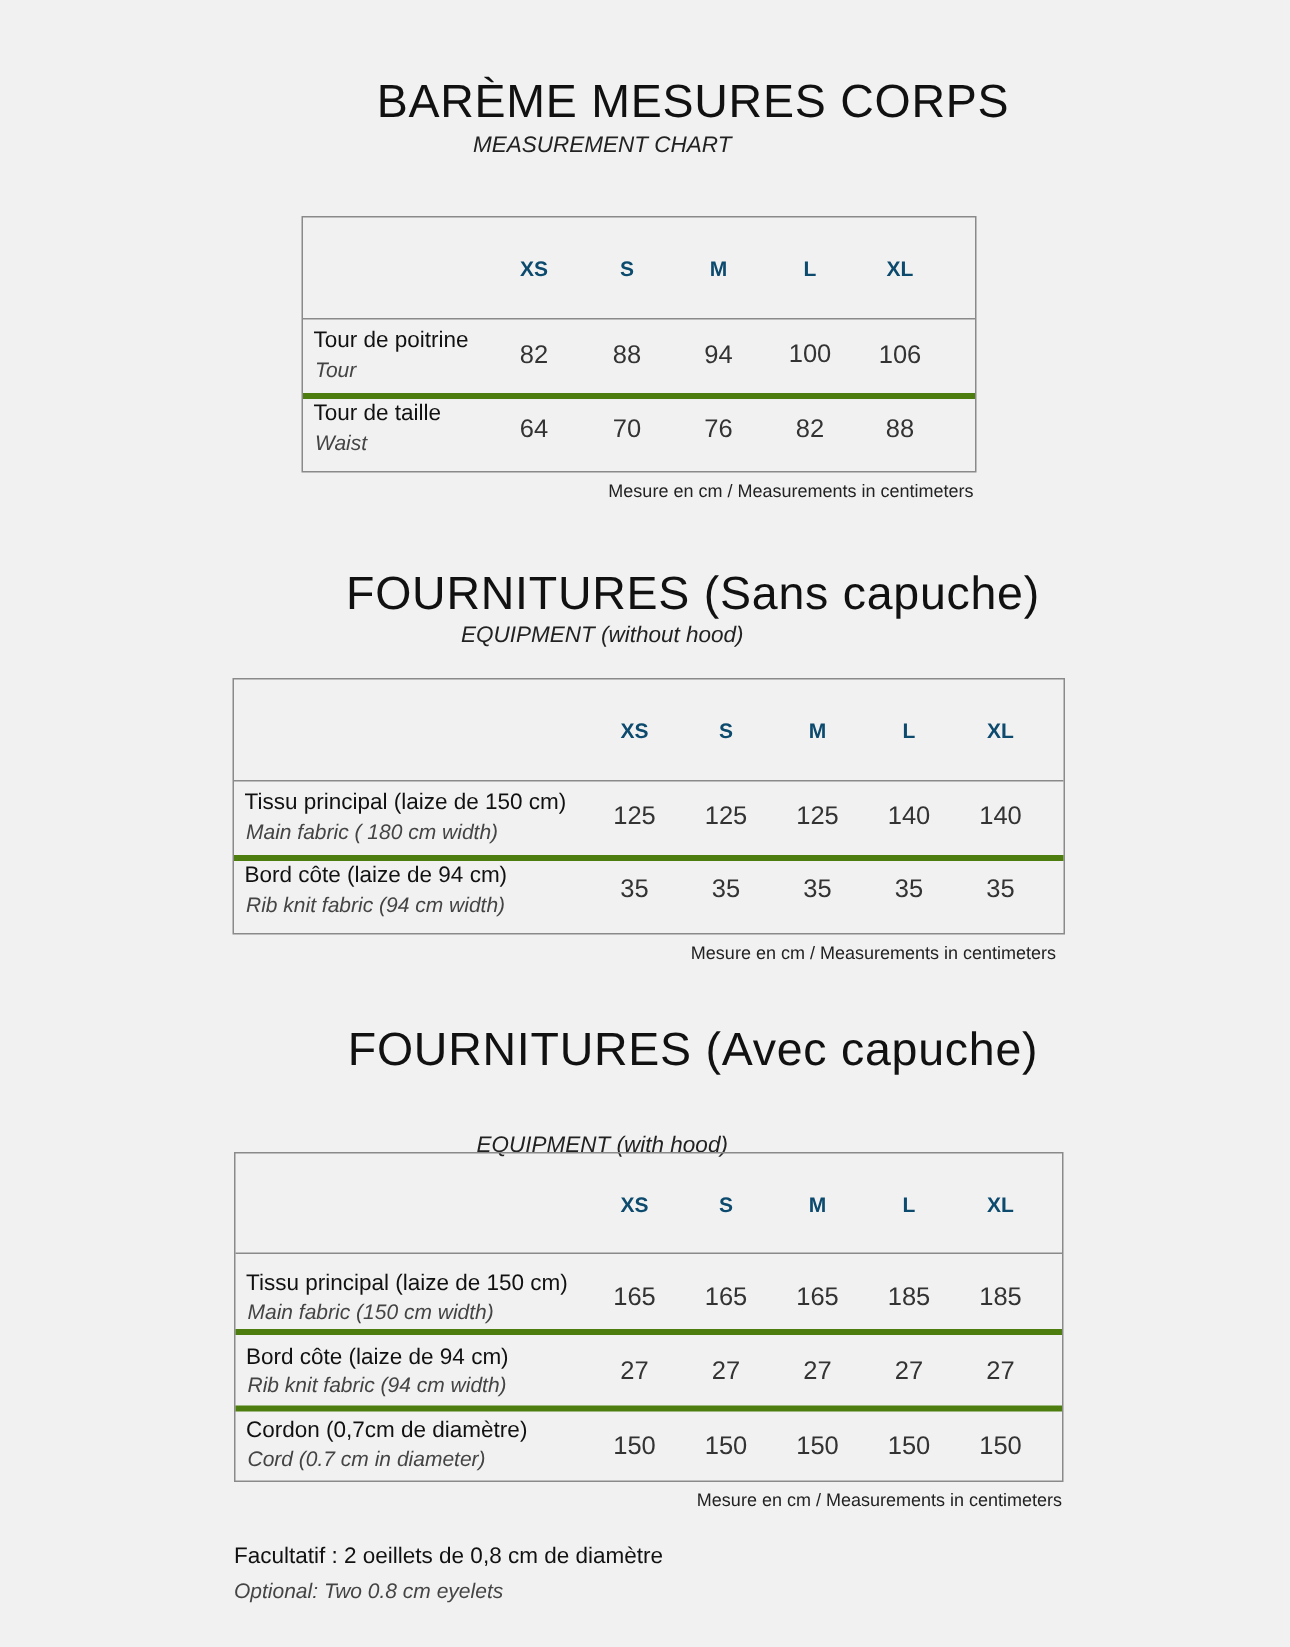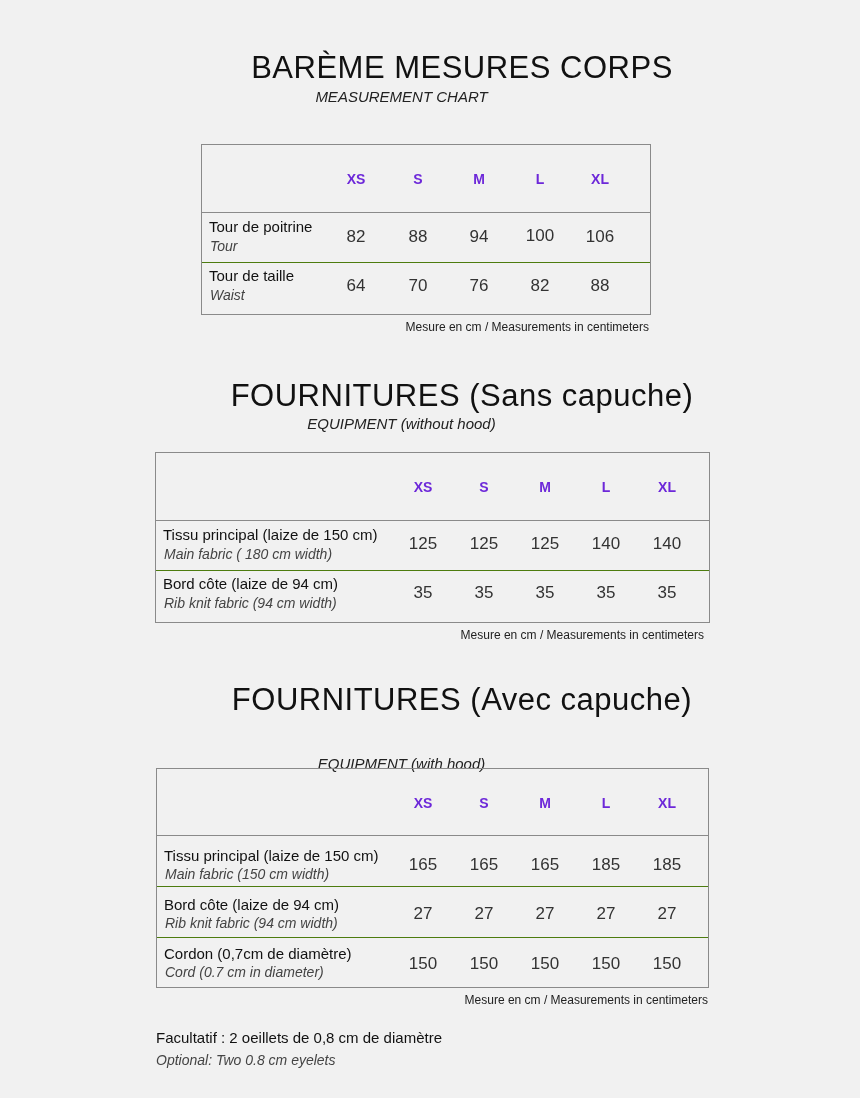--- a/index.html
+++ b/index.html
@@ -19,23 +19,23 @@
     position: absolute; left: 0; width: 803px; text-align: center;
     font-style: italic; font-size: 15px; color: #222;
   }
   .tbl {
     position: absolute;
     border: 1px solid #8a8a8a;
     box-sizing: border-box;
   }
   .hdr-row { position: absolute; left: 0; right: 0; top: 0; border-bottom: 1px solid #8a8a8a; }
   .row { position: absolute; left: 0; right: 0; }
-  .row.sep { border-bottom: 1px solid #4d7c0f; }
+  .row.sep { border-bottom: 4px solid #4d7c0f; }
   .size {
-    position: absolute; font-weight: bold; font-size: 14px; color: #6d28d9;
+    position: absolute; font-weight: bold; font-size: 14px; color: #0c4a6e;
     transform: translateX(-50%);
   }
   .cell {
     position: absolute; font-size: 17px; color: #333;
     transform: translateX(-50%);
   }
   .lbl-fr { position: absolute; font-size: 15px; color: #111; white-space: nowrap; }
   .lbl-en { position: absolute; font-size: 14px; font-style: italic; color: #444; white-space: nowrap; }
   .foot {
     position: absolute; font-size: 12px; color: #222; text-align: right; white-space: nowrap;

